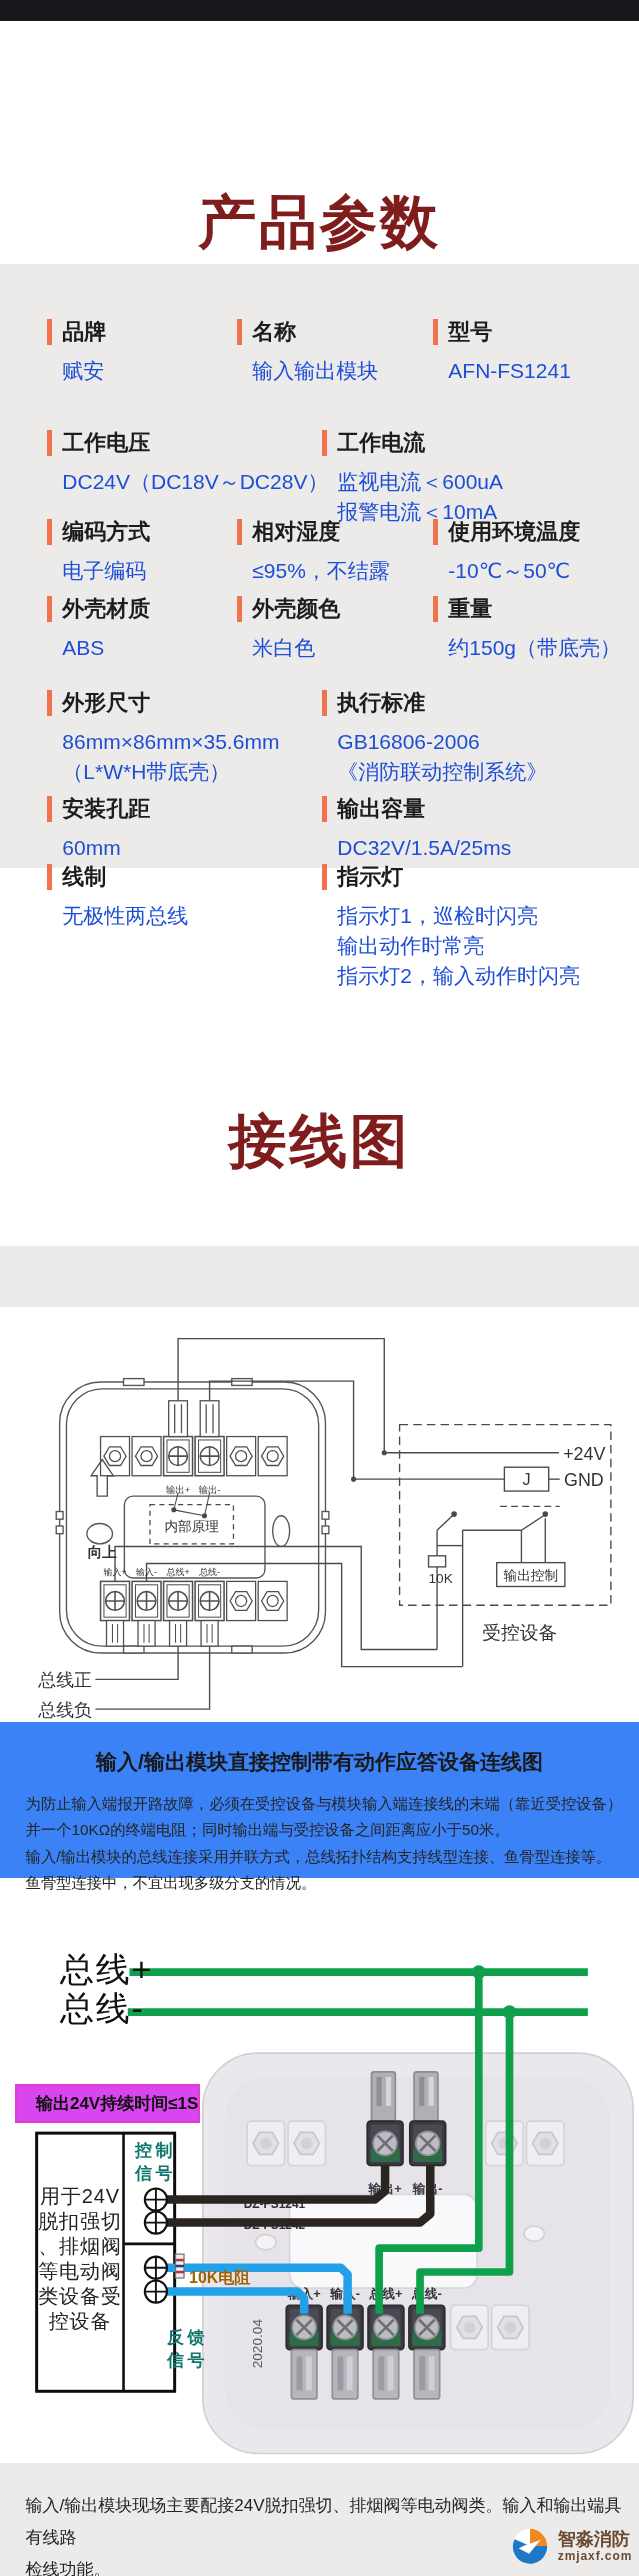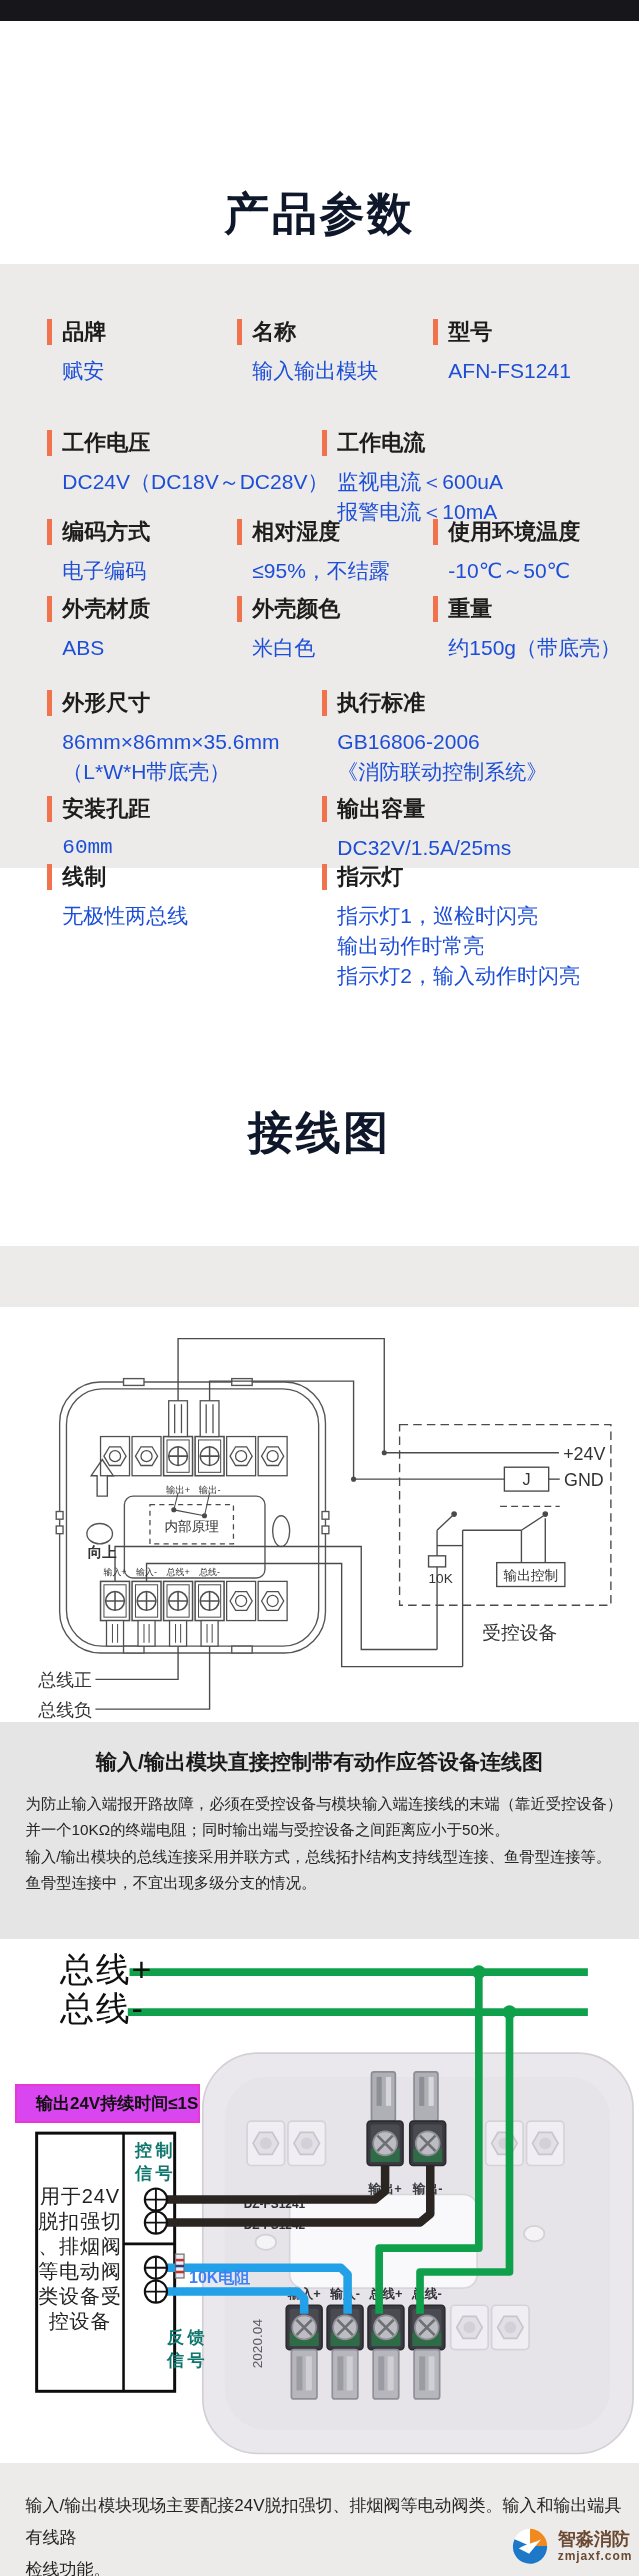--- a/index.html
+++ b/index.html
@@ -1,51 +1,51 @@
 <!DOCTYPE html>
 <html style="font-size:13.6px"><head>
 <meta charset="utf-8">
 <style>
   html,body{margin:0;padding:0;background:#fff;}
   .page{position:relative;width:639px;height:2576px;background:#ffffff;overflow:hidden;
         font-family:"Liberation Sans","DejaVu Sans",sans-serif;color:#222;}
   .abs{position:absolute;}
   .topbar{left:0;top:0;width:639px;height:21px;background:#17171B;}
-  .sec-title{left:0;width:639px;text-align:center;font-size:45px;font-weight:800;color:#0f172a;letter-spacing:2.6px;}
+  .sec-title{left:0;width:639px;text-align:center;font-size:58px;font-weight:800;color:#7f1d1d;letter-spacing:2.6px;}
   #title-params{top:184px;}
   #title-wiring{top:1103px;}
   .specs{left:0;top:264px;width:639px;height:604px;background:#ECEBE9;}
   .cell{position:absolute;}
   .lbl{display:flex;align-items:center;gap:10.2px;font-size:22px;font-weight:700;color:#1D1D1D;white-space:nowrap;}
   .bar{width:5.1px;height:25.6px;background:#F0734D;flex:0 0 5.1px;}
   .val{margin:8.5px 0 0 15.3px;font-size:21px;color:#1d4ed8;line-height:30px;white-space:pre-line;}
   .sc1{left:47px;top:53px;}  .sc2{left:237px;top:53px;}  .sc3{left:433px;top:53px;}
   .sc4{left:47px;top:164px;} .sc5{left:322px;top:164px;}
   .sc6{left:47px;top:253px;} .sc7{left:237px;top:253px;} .sc8{left:433px;top:253px;}
   .sc9{left:47px;top:330px;} .sc10{left:237px;top:330px;} .sc11{left:433px;top:330px;}
   .sc12{left:47px;top:424px;} .sc13{left:322px;top:424px;}
-  .sc14{left:47px;top:530px;font-family:Liberation Mono, monospace;} .sc15{left:322px;top:530px;}
+  .sc14{left:47px;top:530px;} .sc15{left:322px;top:530px;}
   .sc16{left:47px;top:598px;} .sc17{left:322px;top:598px;}
   .grayband{left:0;top:1246px;width:639px;height:61px;background:#ECEBE9;}
   #diag1{left:0;top:1307px;}
-  .note1{left:0;top:1722px;width:639px;height:217px;background:#e5e5e5;}
+  .note1{left:0;top:1722px;width:639px;height:156px;background:#3b82f6;}
   .caption{margin:25.6px 0 0;text-align:center;font-size:21px;font-weight:800;color:#191919;}
   .body-text{margin:15.3px 0 0 25.6px;width:597px;font-size:15.3px;line-height:26.4px;color:#242424;white-space:pre-line;}
   #d2wrap{left:0;top:1942px;width:639px;height:522px;}
   #d2svg{position:absolute;left:0;top:0;}
   .buslbl{position:absolute;font-size:34px;font-weight:500;color:#101010;letter-spacing:1.7px;}
   #bus-p{left:60px;top:5.1px;} #bus-m{left:60px;top:44px;}
   .badge{position:absolute;left:15.3px;top:142px;width:181px;height:35px;border:2.6px solid #E838D2;background:#d946ef;
          text-align:right;line-height:35px;font-size:17px;font-weight:700;color:#101010;}
   .leftbox-text{position:absolute;left:38px;top:242px;width:84px;text-align:center;font-size:20px;line-height:25px;
                 color:#222;white-space:pre-line;letter-spacing:0.9px;}
   .sigtext{position:absolute;width:63px;text-align:center;font-size:17px;line-height:23px;font-weight:600;color:#0f766e;
            white-space:pre-line;letter-spacing:3.4px;}
   #ctrl-sig{left:124px;top:197px;} #fb-sig{left:124px;top:384px;margin-left:32px;}
-  .reslbl{position:absolute;left:189px;top:326px;font-size:16px;font-weight:600;color:#3b82f6;}
+  .reslbl{position:absolute;left:189px;top:326px;font-size:16px;font-weight:600;color:#a16207;}
   .note2{left:0;top:2463px;width:639px;height:113px;background:#ECEBE9;}
   .note2 .body-text{margin:27px 0 0 25.6px;font-size:17px;line-height:32px;}
   .wm{position:absolute;right:6.8px;bottom:12px;display:flex;align-items:center;gap:10px;}
   .wm-name{font-size:18px;font-weight:800;color:#6B4A33;line-height:19px;}
   .wm-site{font-size:12px;font-weight:700;color:#6B4A33;letter-spacing:0.9px;}
 </style>
 </head>
 <body>
 
 <div class="page">

